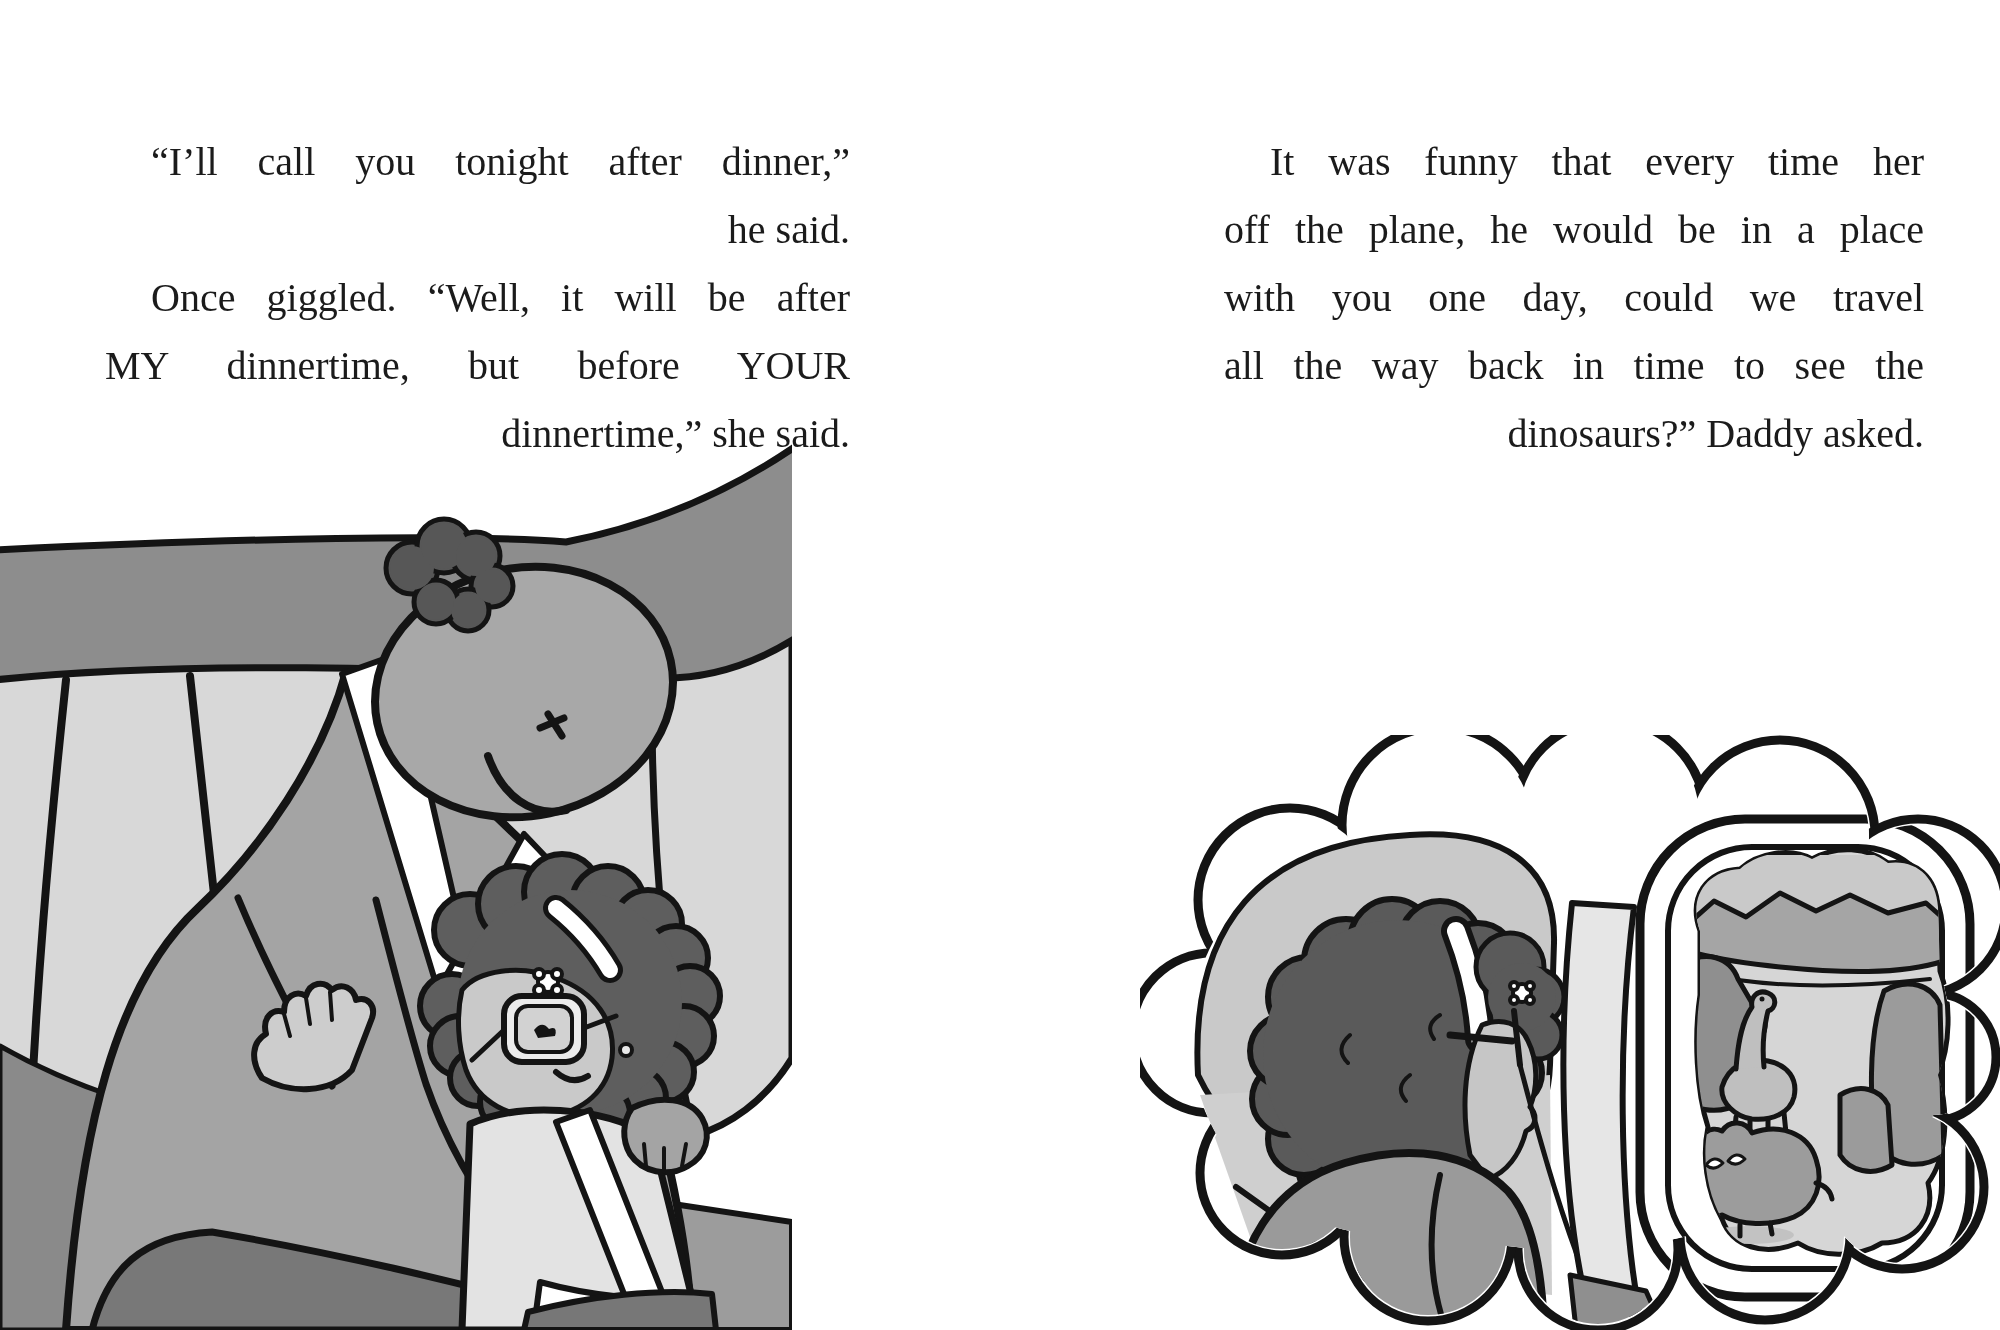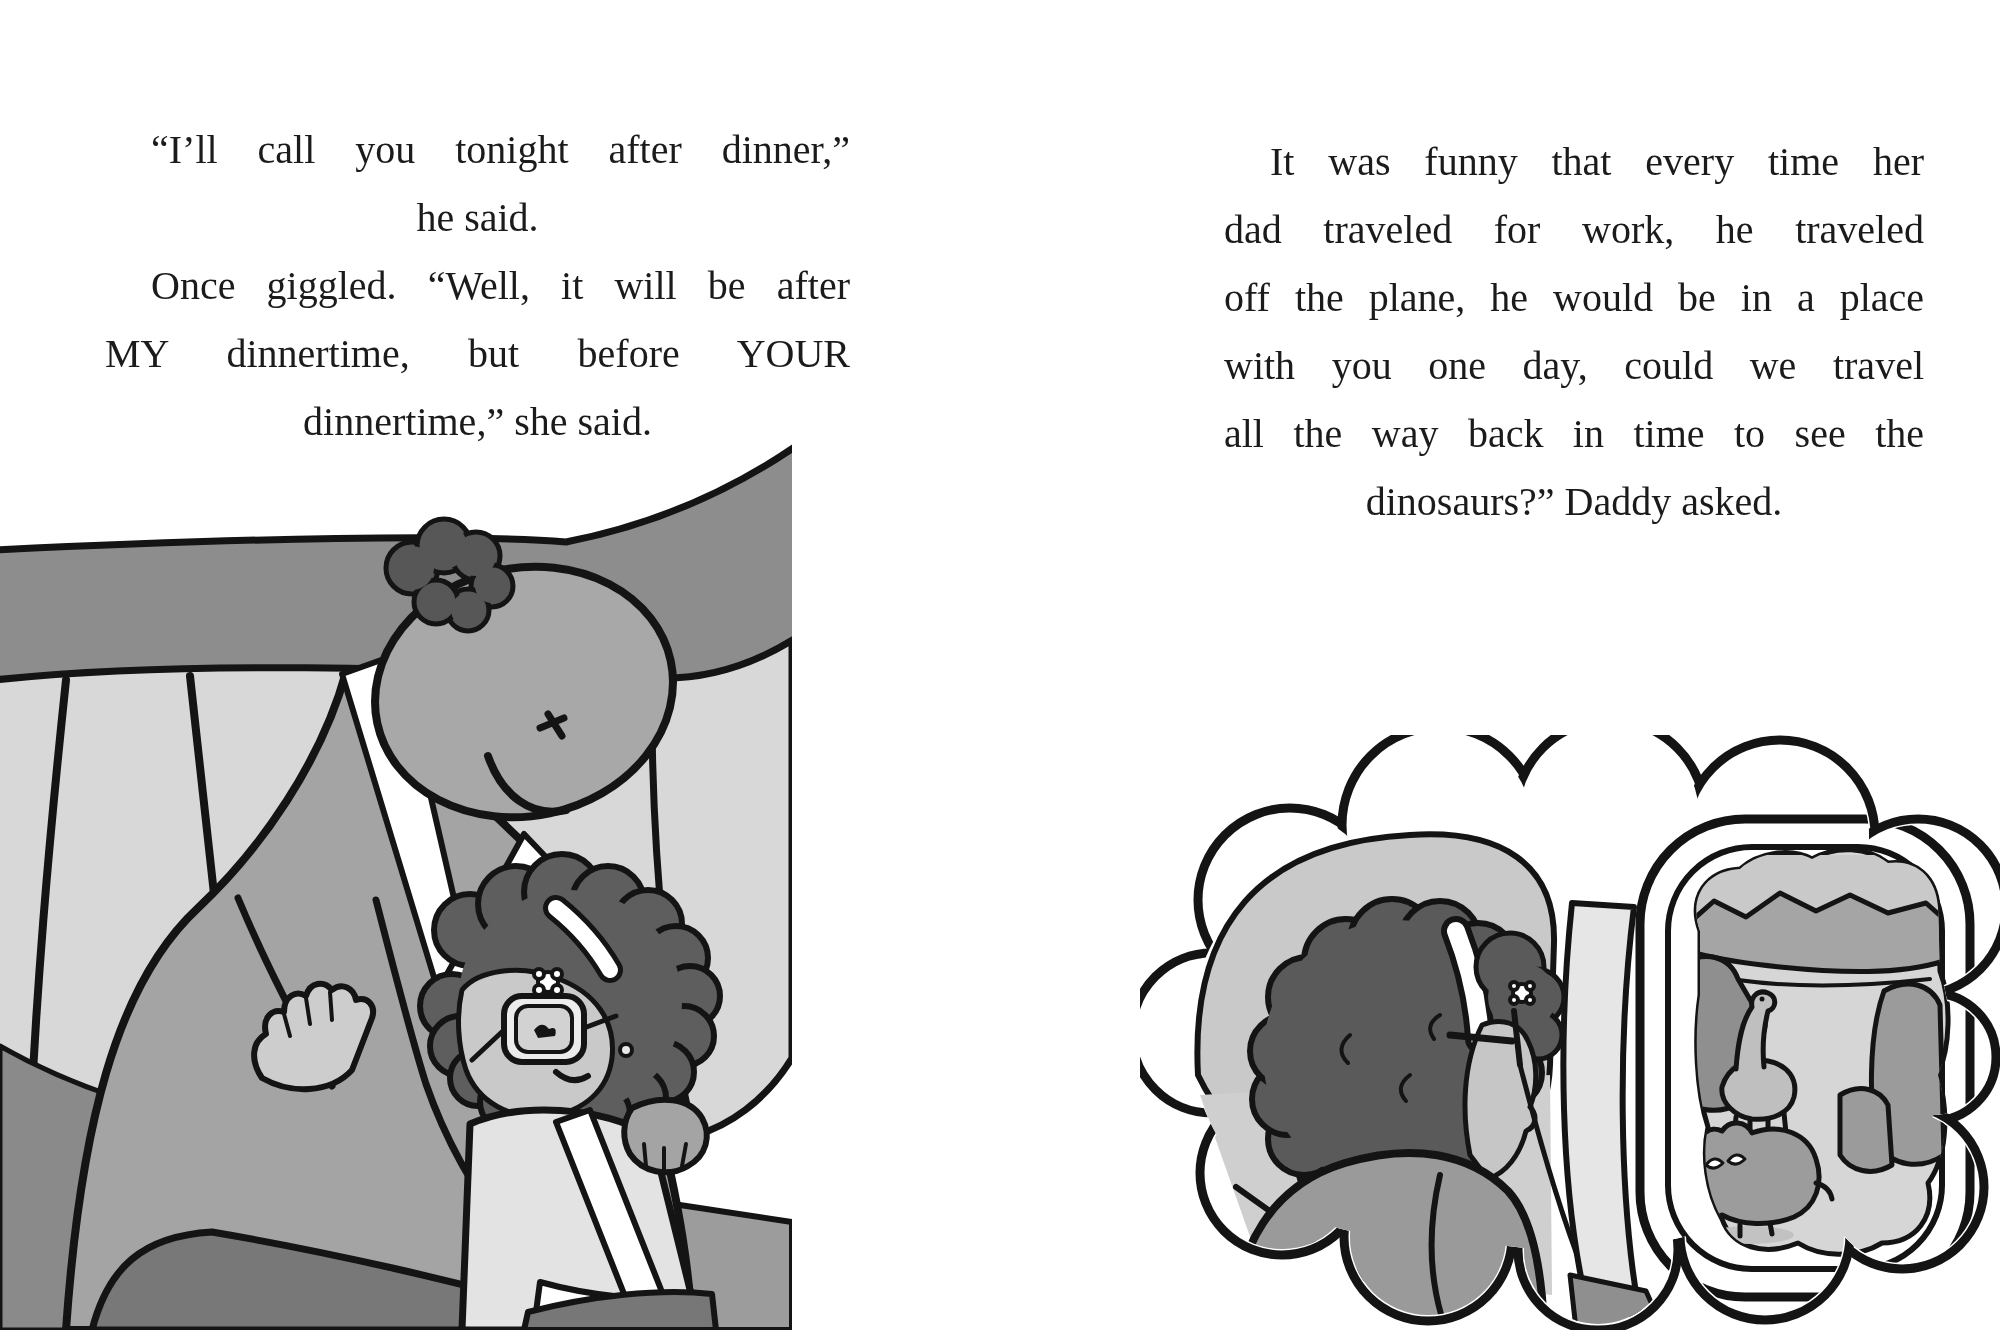--- a/index.html
+++ b/index.html
@@ -9,50 +9,49 @@
     font-family:"Liberation Serif", serif;
   }
   .text-block{
     position:absolute;
     color:#1b1b1b;
     font-size:40px;
     line-height:68px;
   }
   .text-block .line{
     height:68px;
-    text-align:center;
+    text-align:right;
   }
   .text-block .line.j{
     text-align:justify;
     text-align-last:justify;
   }
   .text-block .line.indent{
     padding-left:46px;
   }
-  #left-text{left:105px;top:116px;width:745px;}
+  #left-text{left:105px;top:128px;width:745px;}
   #right-text{left:1224px;top:128px;width:700px;}
   .illus{position:absolute;}
   #left-illus{left:0;top:430px;}
   #right-illus{left:1140px;top:735px;}
   svg *{vector-effect:none;}
 </style>
 </head>
 <body>
 
 <div id="left-text" class="text-block">
   <div class="line j indent">“I’ll call you tonight after dinner,”</div>
   <div class="line">he said.</div>
   <div class="line j indent">Once giggled. “Well, it will be after</div>
   <div class="line j">MY dinnertime, but before YOUR</div>
   <div class="line">dinnertime,” she said.</div>
 </div>
 
 <div id="right-text" class="text-block">
   <div class="line j indent">It was funny that every time her</div>
-  <div class="line j">dad traveled for work, he traveled</div>
   <div class="line j">off the plane, he would be in a place</div>
   <div class="line j">with you one day, could we travel</div>
   <div class="line j">all the way back in time to see the</div>
   <div class="line">dinosaurs?” Daddy asked.</div>
 </div>
 
 <svg id="left-illus" class="illus" width="792" height="900" viewBox="0 0 792 900" role="img" aria-label="Dad hugs Lucy goodbye in the back seat of a car">
   <g stroke-linecap="round" stroke-linejoin="round">
 
     <g>

